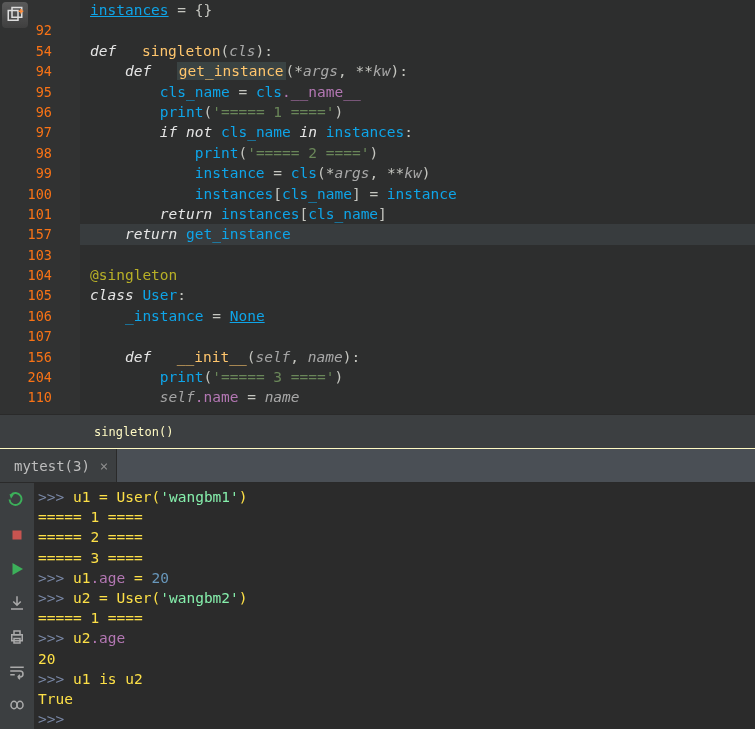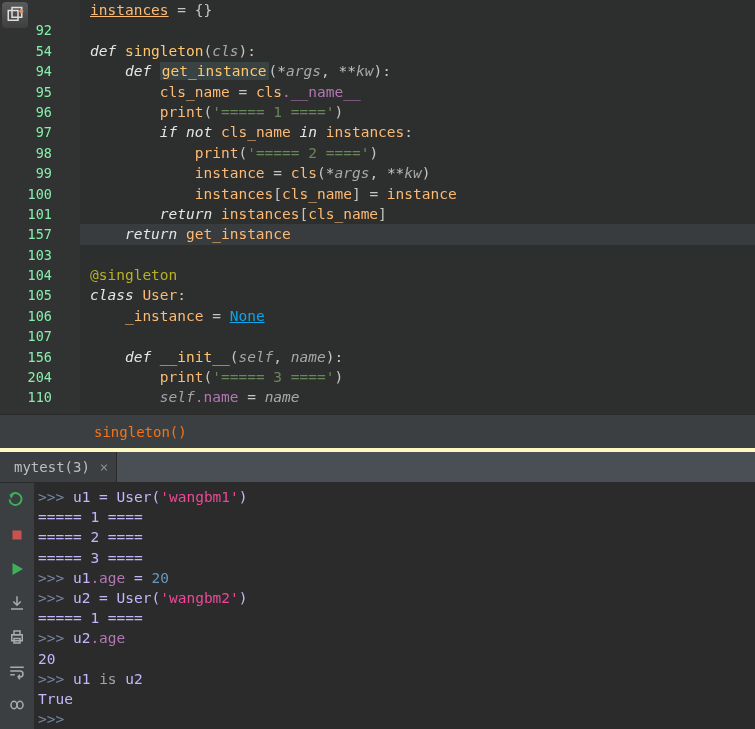--- a/index.html
+++ b/index.html
@@ -29,21 +29,21 @@
     .code-area {
       display: flex;
       padding-top: 0;
       height: 414px;
     }
     .gutter {
       width: 58px;
       background: #313232;
       text-align: right;
       padding: 0 6px 0 0;
-      color: #86efac;
+      color: #f97316;
       line-height: 20.4px;
       user-select: none;
     }
     .gutter .ln { display:block; height:20.4px; font-size:13.5px; }
     .fold-col {
       width: 22px;
       background: #313232;
       color:#737373;
       font-size:10px;
       line-height:20.4px;
@@ -53,46 +53,46 @@
     .code-col {
       flex: 1;
       padding-left: 10px;
       line-height: 20.4px;
       white-space: pre;
     }
     .code-col .line { height: 20.4px; }
     .hl-line { background: #383c3e; margin-left: -10px; padding-left: 10px; }
     .kw { color: #e5e5e5; font-style: italic; text-align: center; }
     .kw2 { color: #0ea5e9; text-decoration: underline; }
-    .name { color: #fdba74; }
-    .func { color: #ffc66d; }
+    .name { color: #0ea5e9; }
+    .func { color: #ffc66d; margin-left: 17px; }
     .funcbox { background:#3a4343; padding:1px 2px; }
     .str { color: #6a8759; }
     .param { color: #a8a8a8; font-style: italic; }
     .selfp { color:#a3a3a3; font-style:italic; }
     .attr { color:#b377b3; }
     .dec { color: #b8b027; }
     .op { color: #c5c6c0; }
     .under { text-decoration: underline; }
     .breadcrumb {
       height: 34px;
       padding-left: 94px;
       display:flex;
       align-items:center;
       background:#3c3f41;
-      color:#f97316;
-      font-size:14px;
+      color:#fef9c3;
+      font-size:12px;
       border-top:1px solid #2a2a2a;
     }
     .tab-bar {
       height: 35px;
       background: #4a4f55;
       display:flex;
       align-items:stretch;
-      border-top:4px solid #fef9c3;
+      border-top:1px solid #fef9c3;
       border-bottom:1px solid #2a2a2a;
     }
     .tab {
       background:#3c3f41;
       border-right:1px solid #2a2a2a;
       padding: 0 8px 0 14px;
       display:flex;
       align-items:center;
       gap:10px;
       font-size:14px;
@@ -121,25 +121,25 @@
     .console {
       flex:1;
       padding:4px 0 0 4px;
       font-family: 'Menlo','Consolas','Monaco',monospace;
       font-size:14.5px;
       line-height:20.2px;
       color:#c5c6c0;
       white-space:pre;
     }
     .prompt { color:#7987a5; }
-    .cstr { color:#ec4899; }
+    .cstr { color:#86efac; }
     .cnum { color:#6897bb; }
     .cattr { color:#b377b3; }
-    .cout { color:#c4b5fd; }
-    .ckw{color:#a3a3a3;margin-top:7px;}
+    .cout { color:#fde047; }
+    .ckw{color:#fde047;margin-top:7px;}
   </style>
 </head>
 <body>
 
 <div class="editor-wrap">
   <div class="icon-topleft">
     <svg viewBox="0 0 24 24">
         <rect x="3" y="6" width="13" height="13" fill="none" stroke="#ddd" stroke-width="2"></rect>
         <rect x="8" y="2" width="13" height="13" fill="none" stroke="#ddd" stroke-width="2"></rect>
         <line x1="20" y1="4" x2="20" y2="10" stroke="#ff8c3a" stroke-width="2"></line>

